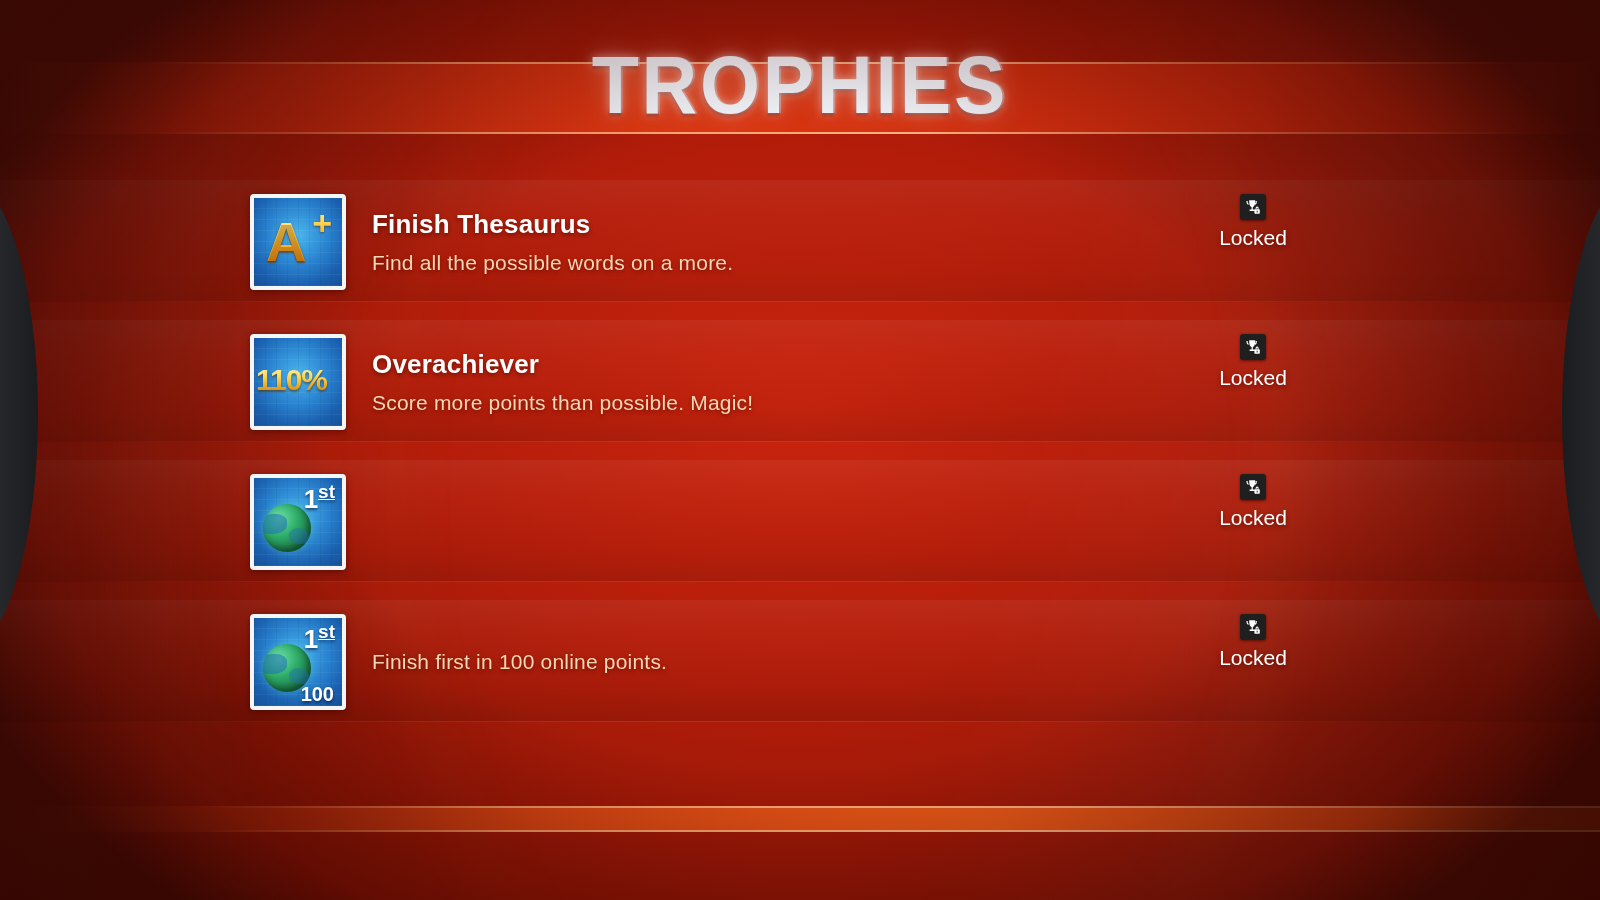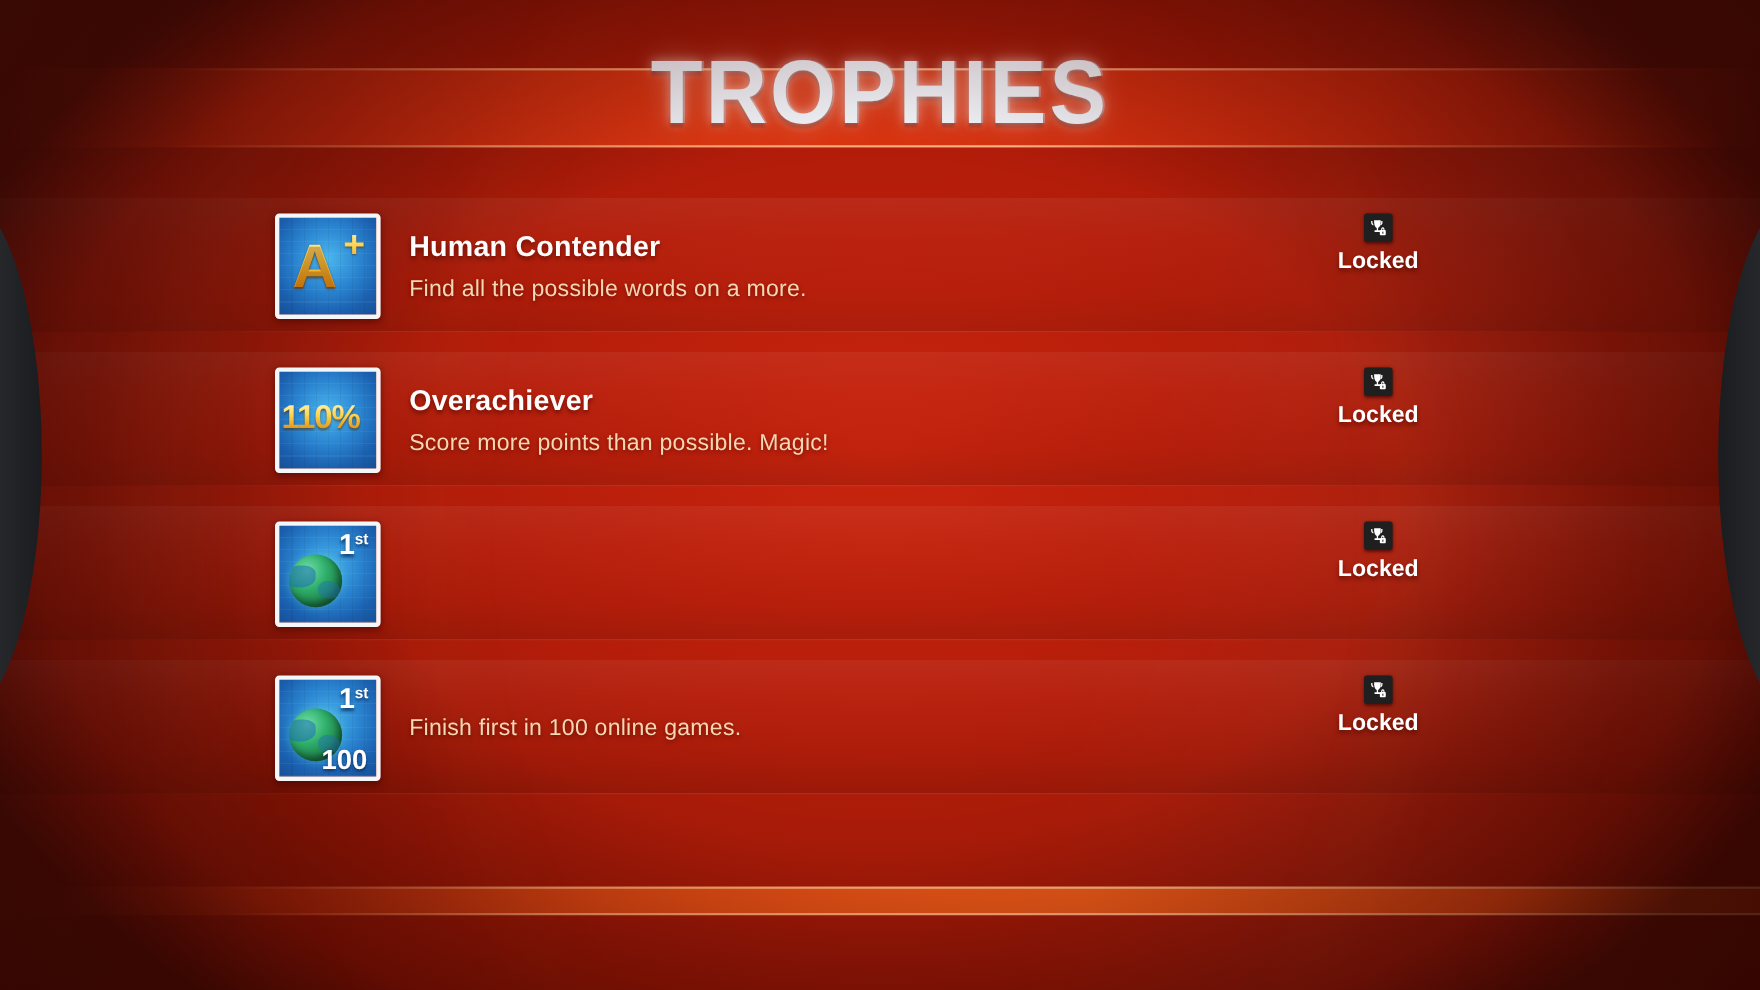--- a/index.html
+++ b/index.html
@@ -149,24 +149,24 @@
     background:rgba(30,110,180,.55);
   }
   .ic-globe .globe:after{
     content:"";position:absolute;right:2px;top:24px;width:20px;height:16px;border-radius:50% 60% 40% 50%;
     background:rgba(30,110,180,.45);
   }
   .ic-globe .first{
     position:absolute;right:7px;top:4px;color:#fff;font-weight:bold;line-height:1;
     font-size:26px;text-shadow:0 2px 3px rgba(0,20,60,.65);
   }
-  .ic-globe .first sup{font-size:14px;}
+  .ic-globe .first sup{font-size:19px;text-decoration:underline;}
   .ic-globe .hundred{
     position:absolute;right:8px;bottom:2px;color:#fff;font-weight:bold;line-height:1;
-    font-size:25px;text-shadow:0 2px 3px rgba(0,20,60,.65);
+    font-size:20px;text-shadow:0 2px 3px rgba(0,20,60,.65);
   }
 
   
   .trophy-text{position:relative;z-index:2;margin-left:26px;}
   .trophy-name{
     font-size:26px;font-weight:bold;color:#fdfdfd;letter-spacing:.2px;
     text-shadow:0 2px 4px rgba(80,8,0,.65);
     margin-bottom:11px;
   }
   .trophy-desc{
@@ -178,21 +178,21 @@
   .trophy-status{
     position:absolute;z-index:2;right:37px;top:22px;width:120px;text-align:center;
   }
   .lock-badge{
     width:26px;height:26px;margin:0 auto 6px auto;
     background:#1f1f1f;border-radius:3px;
     display:flex;align-items:center;justify-content:center;
     box-shadow:0 1px 3px rgba(40,0,0,.6);
   }
   .status-label{
-    font-size:21px;font-weight:bold;color:#ffffff;
+    font-size:21px;font-weight:normal;color:#ffffff;
     text-shadow:0 2px 4px rgba(80,8,0,.7);
   }
 
   
   .bottom-streak{
     position:absolute;left:0;top:806px;width:1600px;height:26px;
     background:linear-gradient(90deg, rgba(222,70,20,0) 0%, rgba(222,70,20,.25) 12%, rgba(234,86,22,.75) 34%, rgba(238,96,26,.92) 62%, rgba(232,82,20,.8) 88%, rgba(226,74,18,.5) 100%);
   }
   .bottom-streak:before,.bottom-streak:after{
     content:"";position:absolute;left:200px;right:0;height:2px;
@@ -217,21 +217,21 @@
   <div id="trophy-list">
 
     <div class="trophy-row">
       <div class="band"></div>
       <div class="icon-tile ic-aplus">
         <div class="grain"></div>
         <span class="big-a">A</span>
         <span class="plus">+</span>
       </div>
       <div class="trophy-text">
-        <div class="trophy-name">Human Contender</div>
+        <div class="trophy-name">Finish Thesaurus</div>
         <div class="trophy-desc">Find all the possible words on a more.</div>
       </div>
       <div class="trophy-status">
         <div class="lock-badge">
           <svg width="18" height="18" viewBox="0 0 18 18" aria-hidden="true">
             <path d="M4.2 2.2h7.0v1.6c0 3.0-1.1 4.9-2.4 5.5v2.1h2.0v1.5H5.6v-1.5h2.0V9.3C6.3 8.7 5.2 6.8 5.2 3.8V2.2z" fill="#ffffff"></path>
             <path d="M4.3 3.0H2.5v1.3c0 1.5 1.0 2.5 2.0 2.6V5.6c-.5-.2-.8-.8-.8-1.4V3.0z" fill="#ffffff"></path>
             <path d="M11.2 3.0h1.6v1.3c0 1.5-.9 2.5-1.9 2.6V5.6c.5-.2.7-.8.7-1.4V3.0z" fill="#ffffff"></path>
             <rect x="10.4" y="11.2" width="5.4" height="4.6" rx="0.8" fill="#ffffff"></rect>
             <path d="M11.6 11.4v-1.3a1.5 1.5 0 0 1 3.0 0v1.3h-1.0v-1.3a.55.55 0 0 0-1.0 0v1.3z" fill="#ffffff"></path>
@@ -291,21 +291,21 @@
 
     <div class="trophy-row">
       <div class="band"></div>
       <div class="icon-tile ic-globe">
         <div class="grain"></div>
         <div class="globe"></div>
         <span class="first"><span>1</span><sup>st</sup></span>
         <span class="hundred">100</span>
       </div>
       <div class="trophy-text">
-        <div class="trophy-desc">Finish first in 100 online games.</div>
+        <div class="trophy-desc">Finish first in 100 online points.</div>
       </div>
       <div class="trophy-status">
         <div class="lock-badge">
           <svg width="18" height="18" viewBox="0 0 18 18" aria-hidden="true">
             <path d="M4.2 2.2h7.0v1.6c0 3.0-1.1 4.9-2.4 5.5v2.1h2.0v1.5H5.6v-1.5h2.0V9.3C6.3 8.7 5.2 6.8 5.2 3.8V2.2z" fill="#ffffff"></path>
             <path d="M4.3 3.0H2.5v1.3c0 1.5 1.0 2.5 2.0 2.6V5.6c-.5-.2-.8-.8-.8-1.4V3.0z" fill="#ffffff"></path>
             <path d="M11.2 3.0h1.6v1.3c0 1.5-.9 2.5-1.9 2.6V5.6c.5-.2.7-.8.7-1.4V3.0z" fill="#ffffff"></path>
             <rect x="10.4" y="11.2" width="5.4" height="4.6" rx="0.8" fill="#ffffff"></rect>
             <path d="M11.6 11.4v-1.3a1.5 1.5 0 0 1 3.0 0v1.3h-1.0v-1.3a.55.55 0 0 0-1.0 0v1.3z" fill="#ffffff"></path>
             <rect x="12.7" y="12.6" width="0.9" height="1.9" fill="#1f1f1f"></rect>

